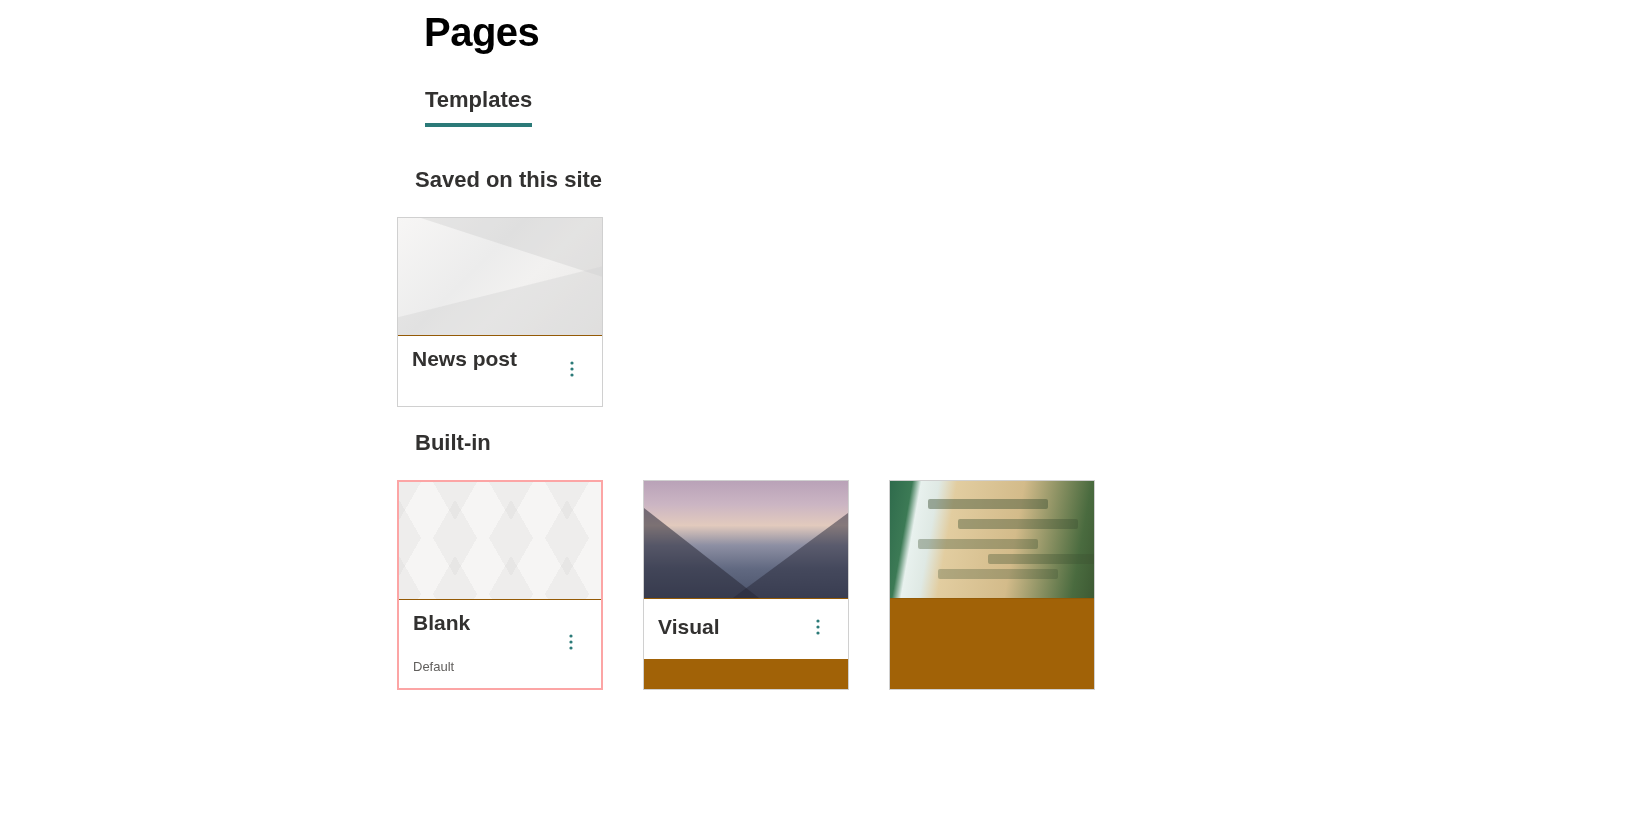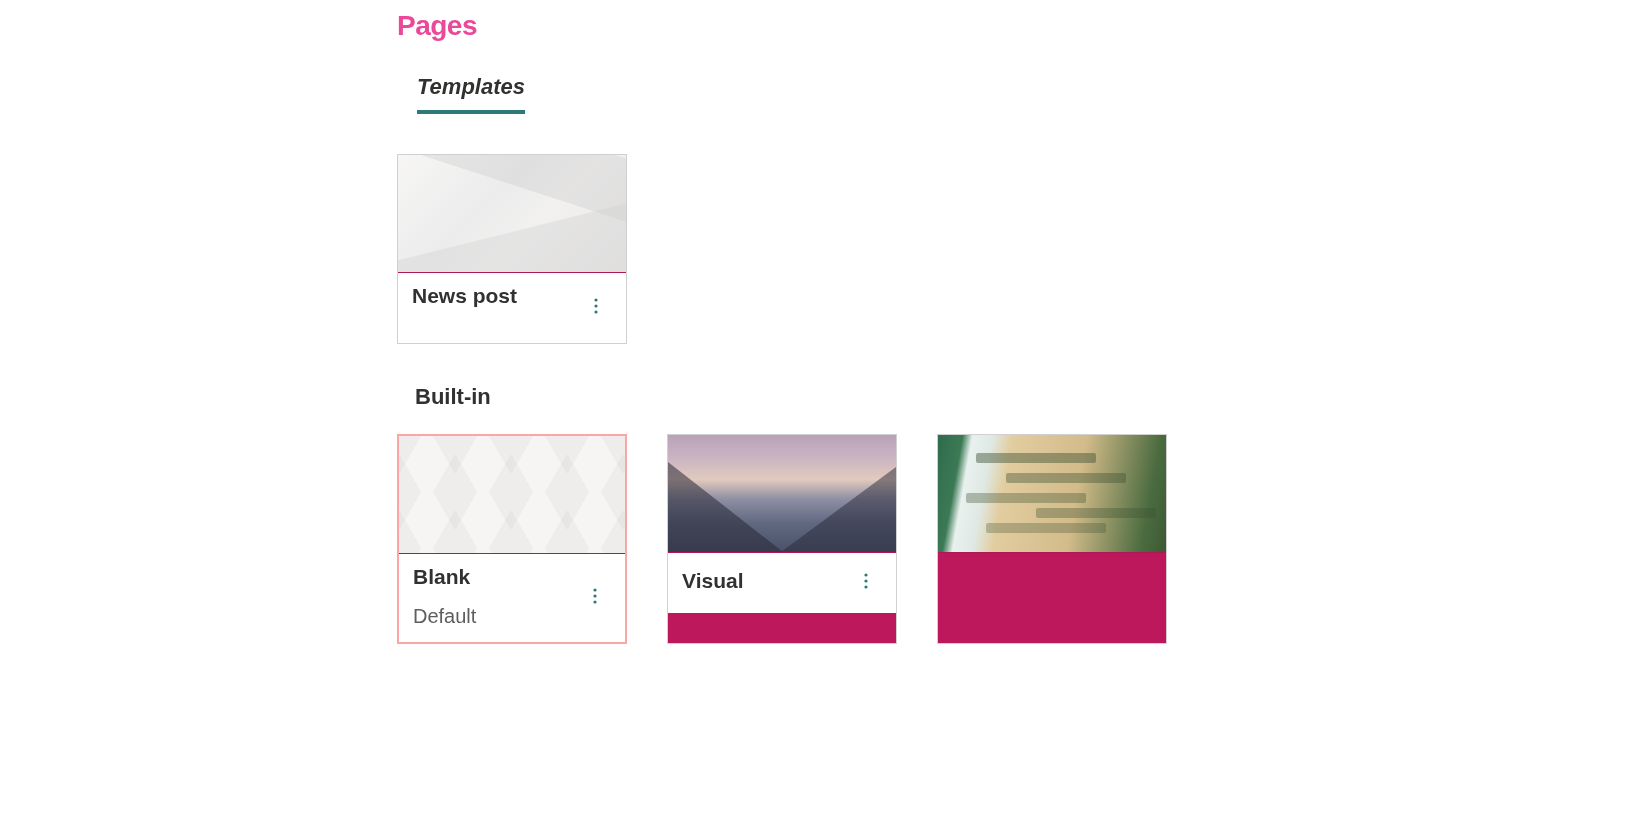--- a/index.html
+++ b/index.html
@@ -13,58 +13,58 @@
       color: #323130;
       width: 1650px;
       height: 814px;
       overflow: hidden;
     }
     .container {
       padding-left: 397px;
       padding-top: 10px;
     }
     .page-title {
-      font-size: 28px;
+      font-size: 40px;
       font-weight: 700;
-      color: #ec4899;
+      color: #000000;
       margin-bottom: 32px;
       letter-spacing: -0.5px;
+      margin-left: 27px;
     }
     .tabs {
-      margin-left: 20px;
+      margin-left: 28px;
       margin-bottom: 40px;
-      font-style: italic;
     }
     .tab {
       display: inline-block;
       font-size: 22px;
       font-weight: 600;
       color: #323130;
       padding-bottom: 10px;
       border-bottom: 4px solid #2b7a78;
       cursor: pointer;
     }
     .section-heading {
       font-size: 22px;
       font-weight: 700;
       color: #323130;
       margin-left: 18px;
       margin-bottom: 24px;
     }
     .section-heading.builtin {
-      margin-top: 40px;
+      margin-top: 23px;
     }
     .card-row {
       display: flex;
       gap: 40px;
     }
     .card {
-      width: 230px;
+      width: 206px;
       border: 1px solid #d0d0d0;
-      background: #be185d;
+      background: #a16207;
       cursor: pointer;
       position: relative;
     }
     .card.selected {
       border: 2px solid #fca5a5;
     }
     .card-thumb {
       width: 100%;
       height: 117px;
       background: #f3f2f1;
@@ -88,24 +88,24 @@
       min-height: 60px;
       justify-content: center;
     }
     .card-title {
       font-size: 21px;
       font-weight: 600;
       color: #323130;
       line-height: 1.2;
     }
     .card-subtitle {
-      font-size: 20px;
+      font-size: 13px;
       font-weight: 400;
       color: #605e5c;
-      margin-top: 16px;
+      margin-top: 24px;
     }
     .card-more {
       position: absolute;
       right: 18px;
       top: 50%;
       transform: translateY(-50%);
       width: 24px;
       height: 24px;
       display: flex;
       align-items: center;
@@ -207,20 +207,21 @@
 </head>
 <body>
 
 <div class="container">
   <h1 class="page-title">Pages</h1>
 
   <div class="tabs">
     <span class="tab">Templates</span>
   </div>
 
+  <h2 class="section-heading">Saved on this site</h2>
 
   <div class="card-row">
     <div class="card">
       <div class="card-thumb">
         <div class="thumb-abstract"></div>
       </div>
       <div class="card-thumb-divider"></div>
       <div class="card-body">
         <div class="card-title">News post</div>
         <div class="card-more">

